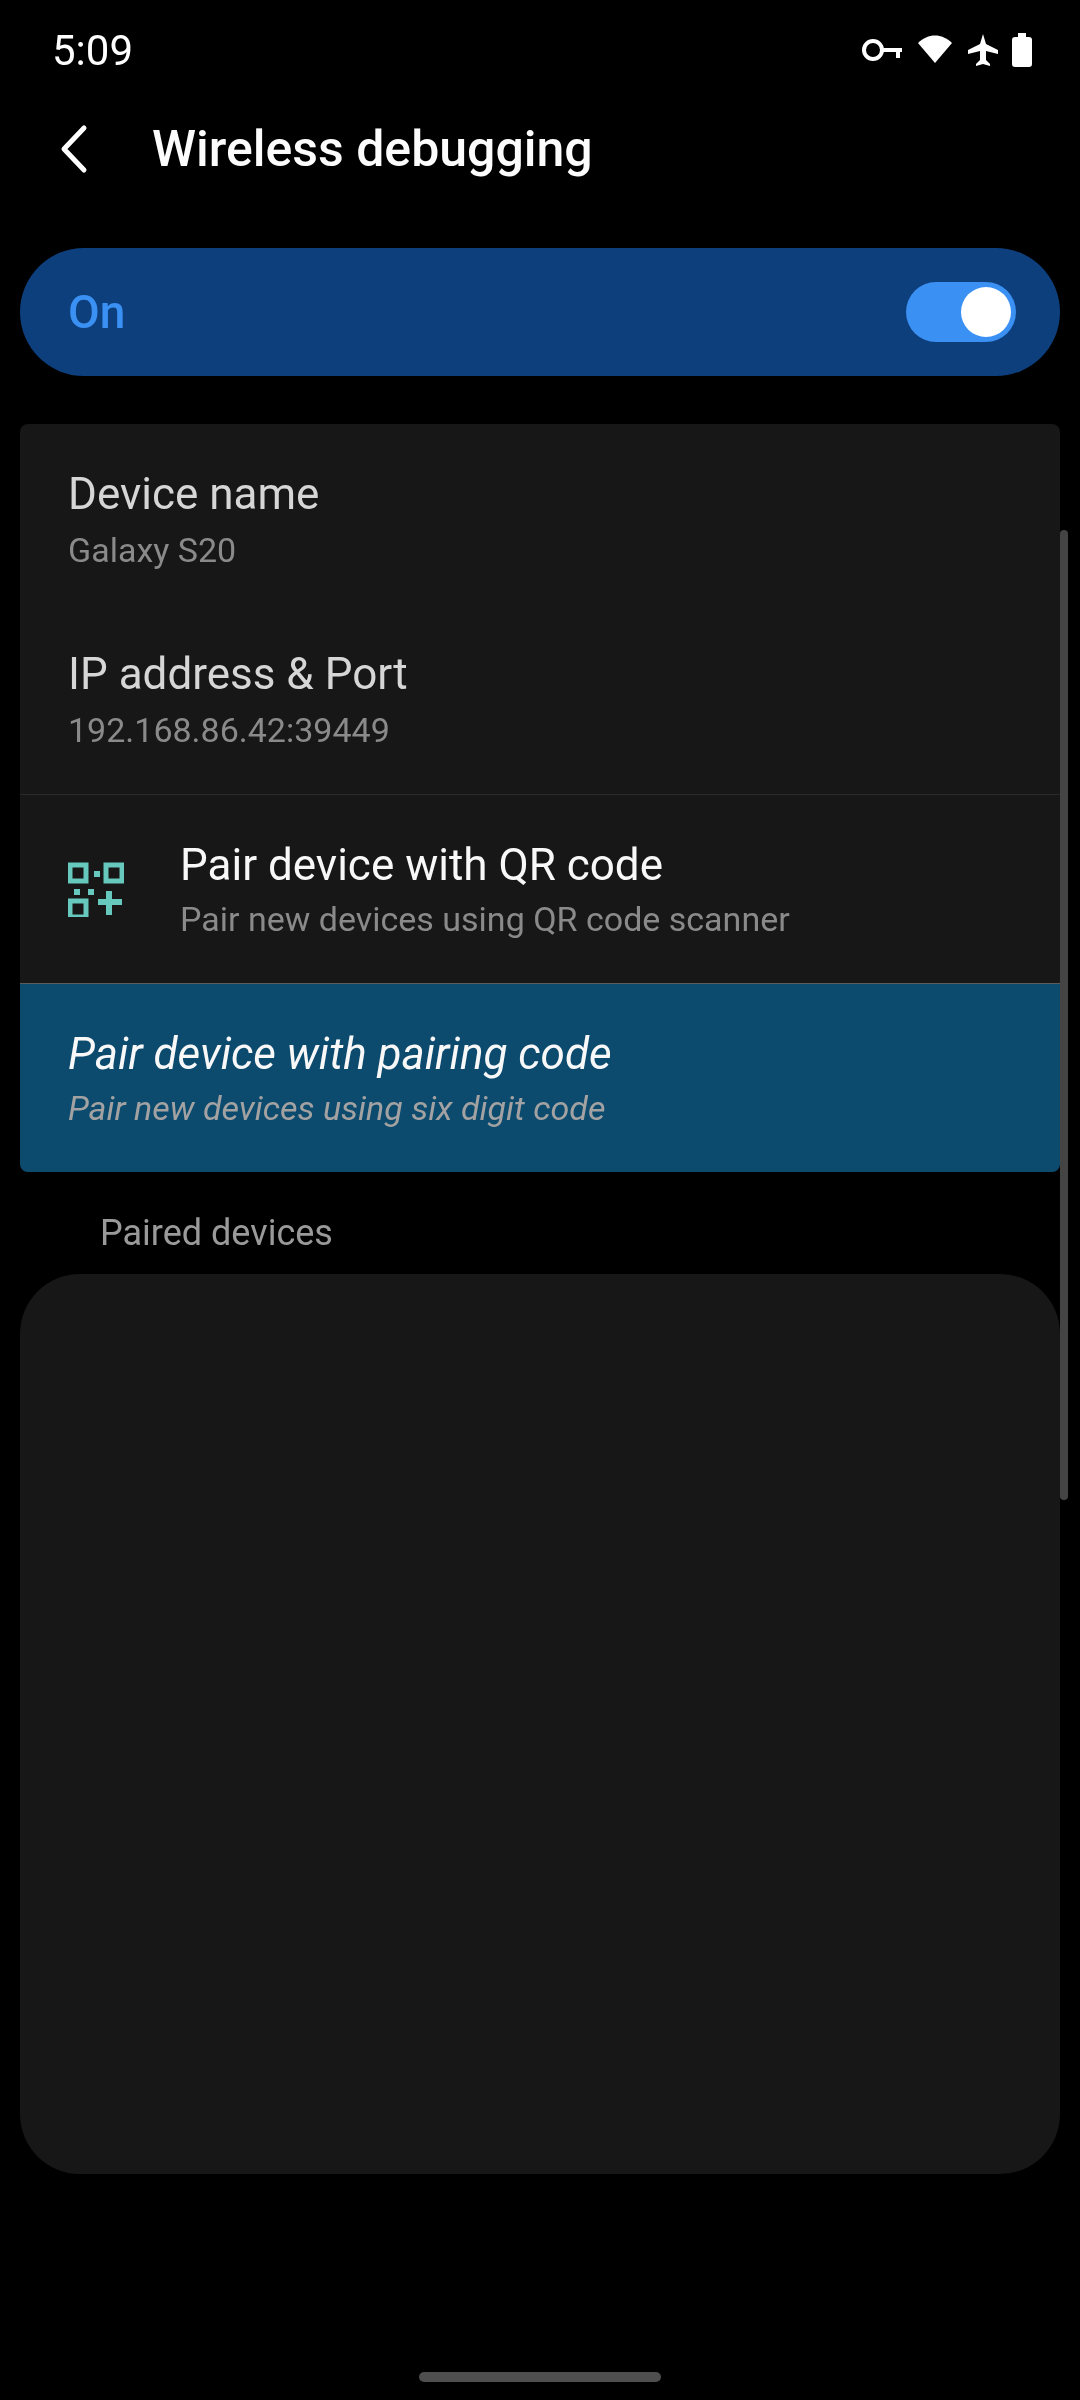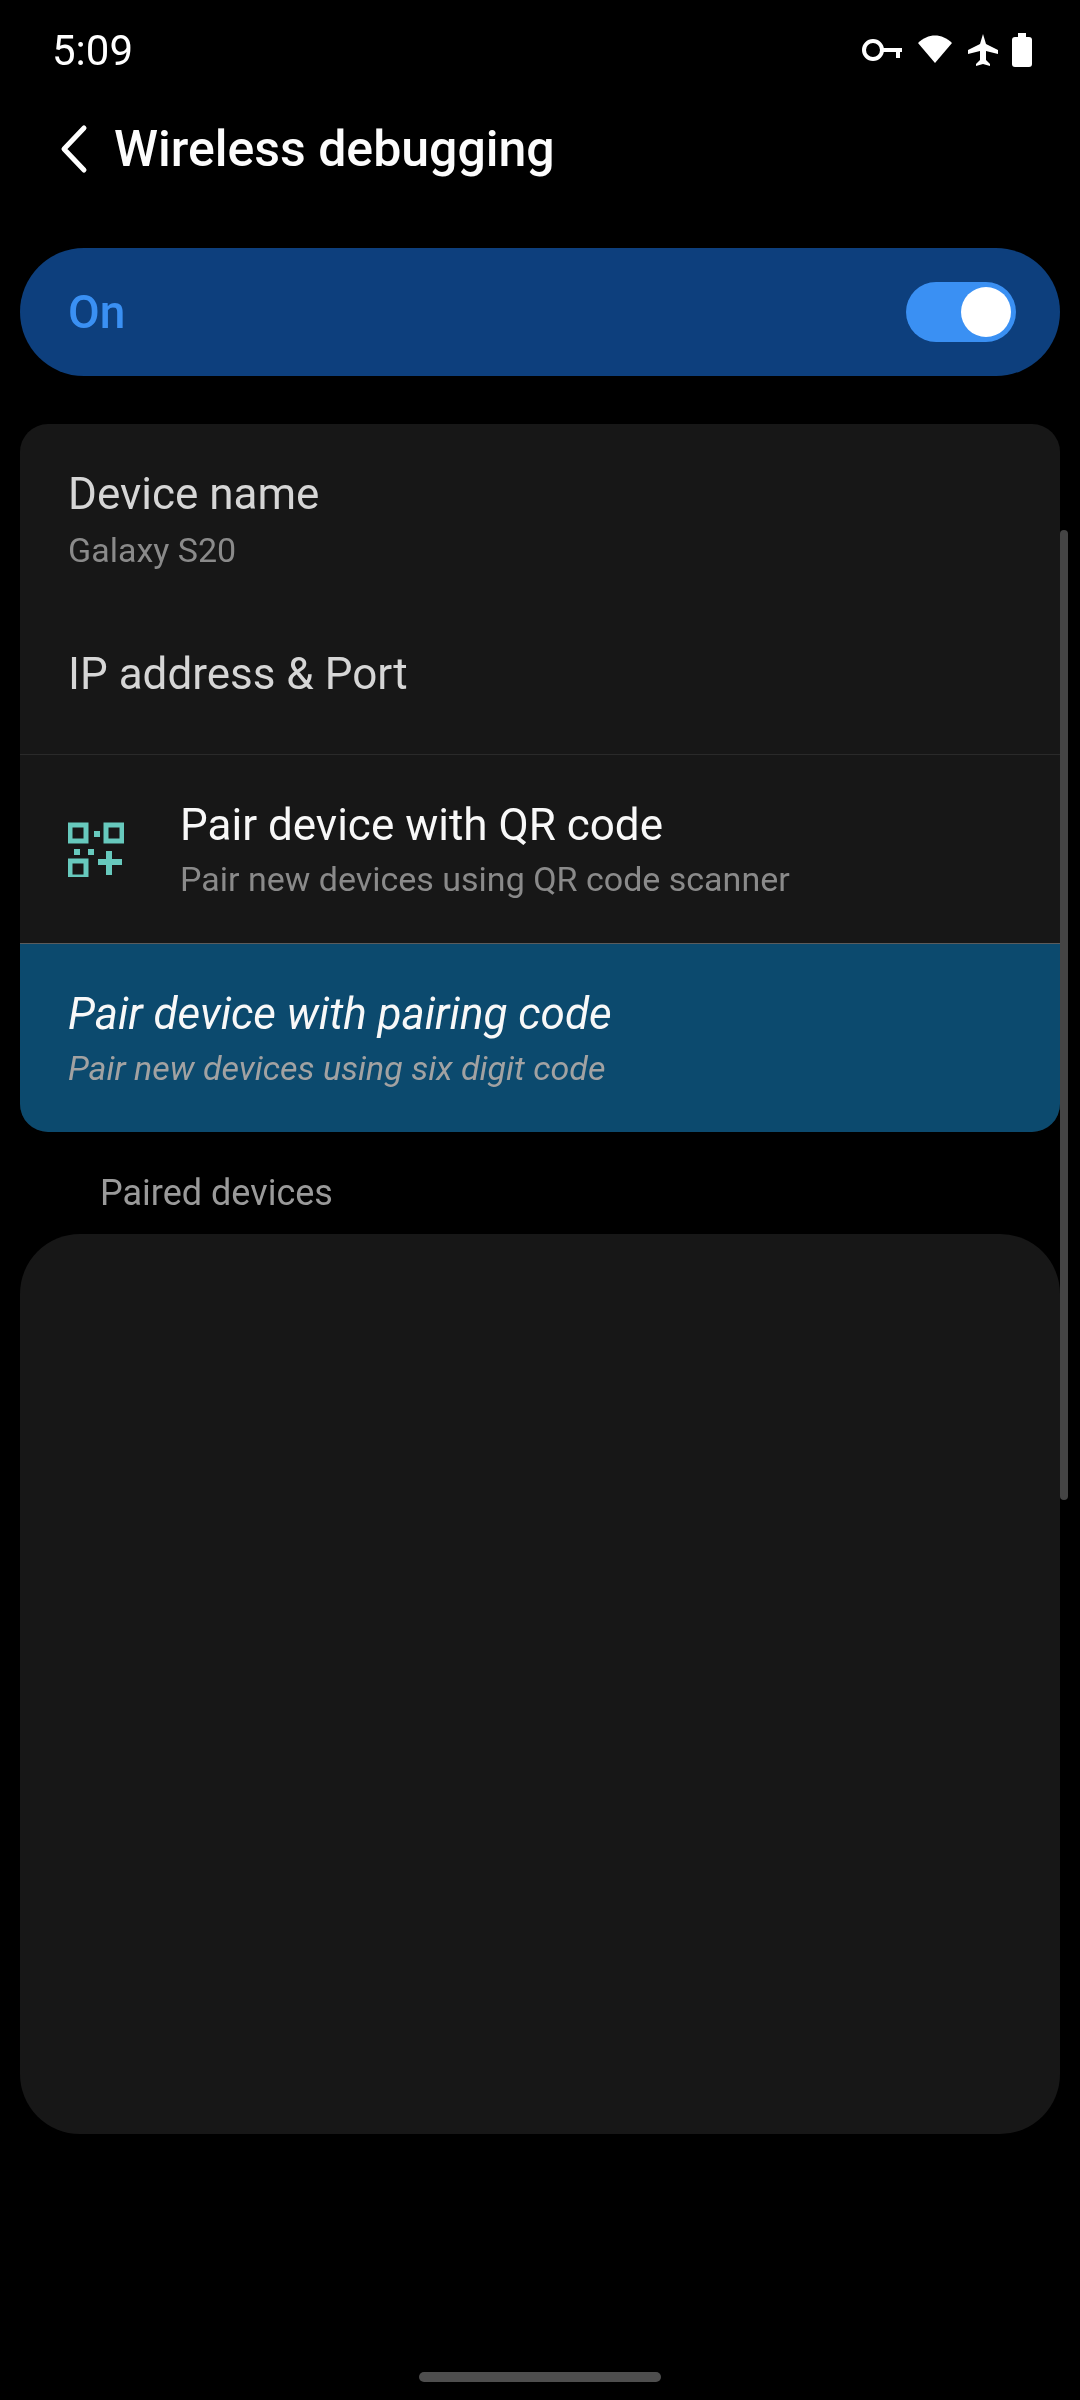--- a/index.html
+++ b/index.html
@@ -30,21 +30,21 @@
     display: flex;
     align-items: center;
     gap: 14px;
   }
   .status-icons svg { display: block; }
 
   
   .header {
     display: flex;
     align-items: center;
-    gap: 16px;
+    gap: 54px;
     padding: 30px 40px 40px 48px;
   }
   .back-btn {
     width: 50px;
     height: 50px;
     display: flex;
     align-items: center;
     justify-content: center;
   }
   .page-title {
@@ -83,21 +83,21 @@
     width: 50px;
     height: 50px;
     background: #ffffff;
     border-radius: 50%;
   }
 
   
   .card-group {
     margin: 48px 20px 0 20px;
     background: #171717;
-    border-radius: 28px;
+    border-radius: 8px;
     overflow: hidden;
   }
   .info-item {
     padding: 44px 48px 44px 48px;
   }
   .info-title {
     font-size: 44px;
     color: #d6d6d6;
     font-weight: 400;
     margin-bottom: 10px;
@@ -227,20 +227,21 @@
   </div>
 </div>
 
 <div class="card-group">
   <div class="info-item">
     <div class="info-title">Device name</div>
     <div class="info-sub">Galaxy S20</div>
   </div>
   <div class="info-item spaced">
     <div class="info-title">IP address &amp; Port</div>
+    <div class="info-sub">192.168.86.42:39449</div>
   </div>
   <div class="pair-item">
     <div class="pair-icon">
       <svg width="56" height="56" viewBox="0 0 56 56">
         <rect x="2" y="4" width="16" height="16" stroke="#67c9bd" stroke-width="5" fill="none"></rect>
         <rect x="26" y="10" width="6" height="6" fill="#67c9bd"></rect>
         <rect x="38" y="4" width="16" height="16" stroke="#67c9bd" stroke-width="5" fill="none"></rect>
         <rect x="6" y="28" width="6" height="6" fill="#67c9bd"></rect>
         <rect x="20" y="28" width="6" height="6" fill="#67c9bd"></rect>
         <rect x="2" y="40" width="16" height="16" stroke="#67c9bd" stroke-width="5" fill="none"></rect>

